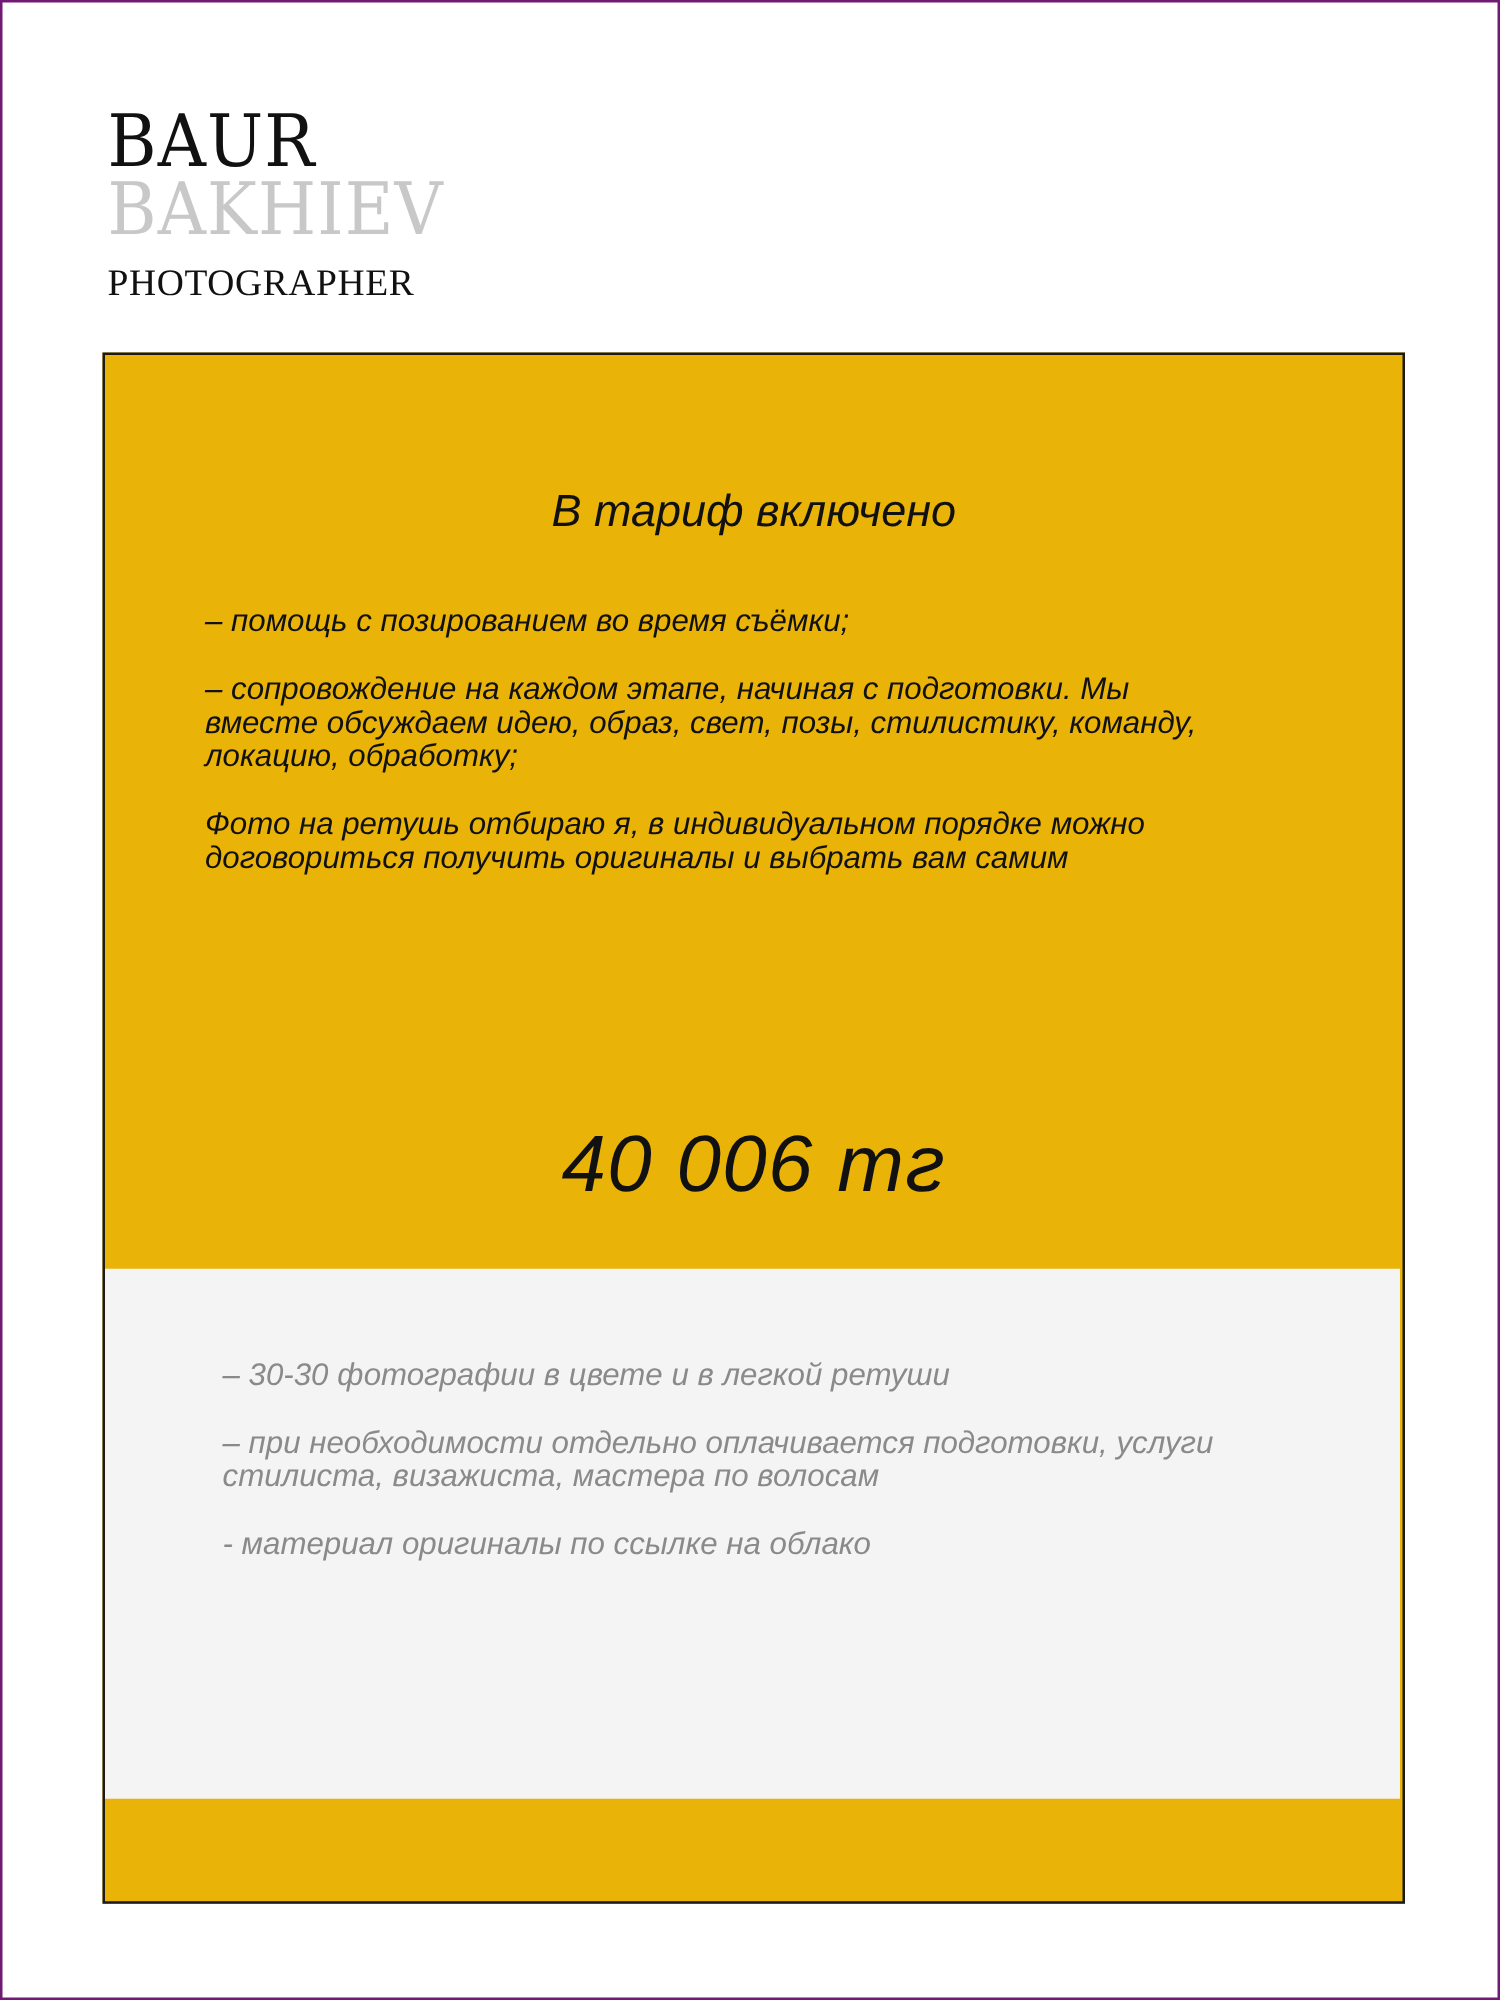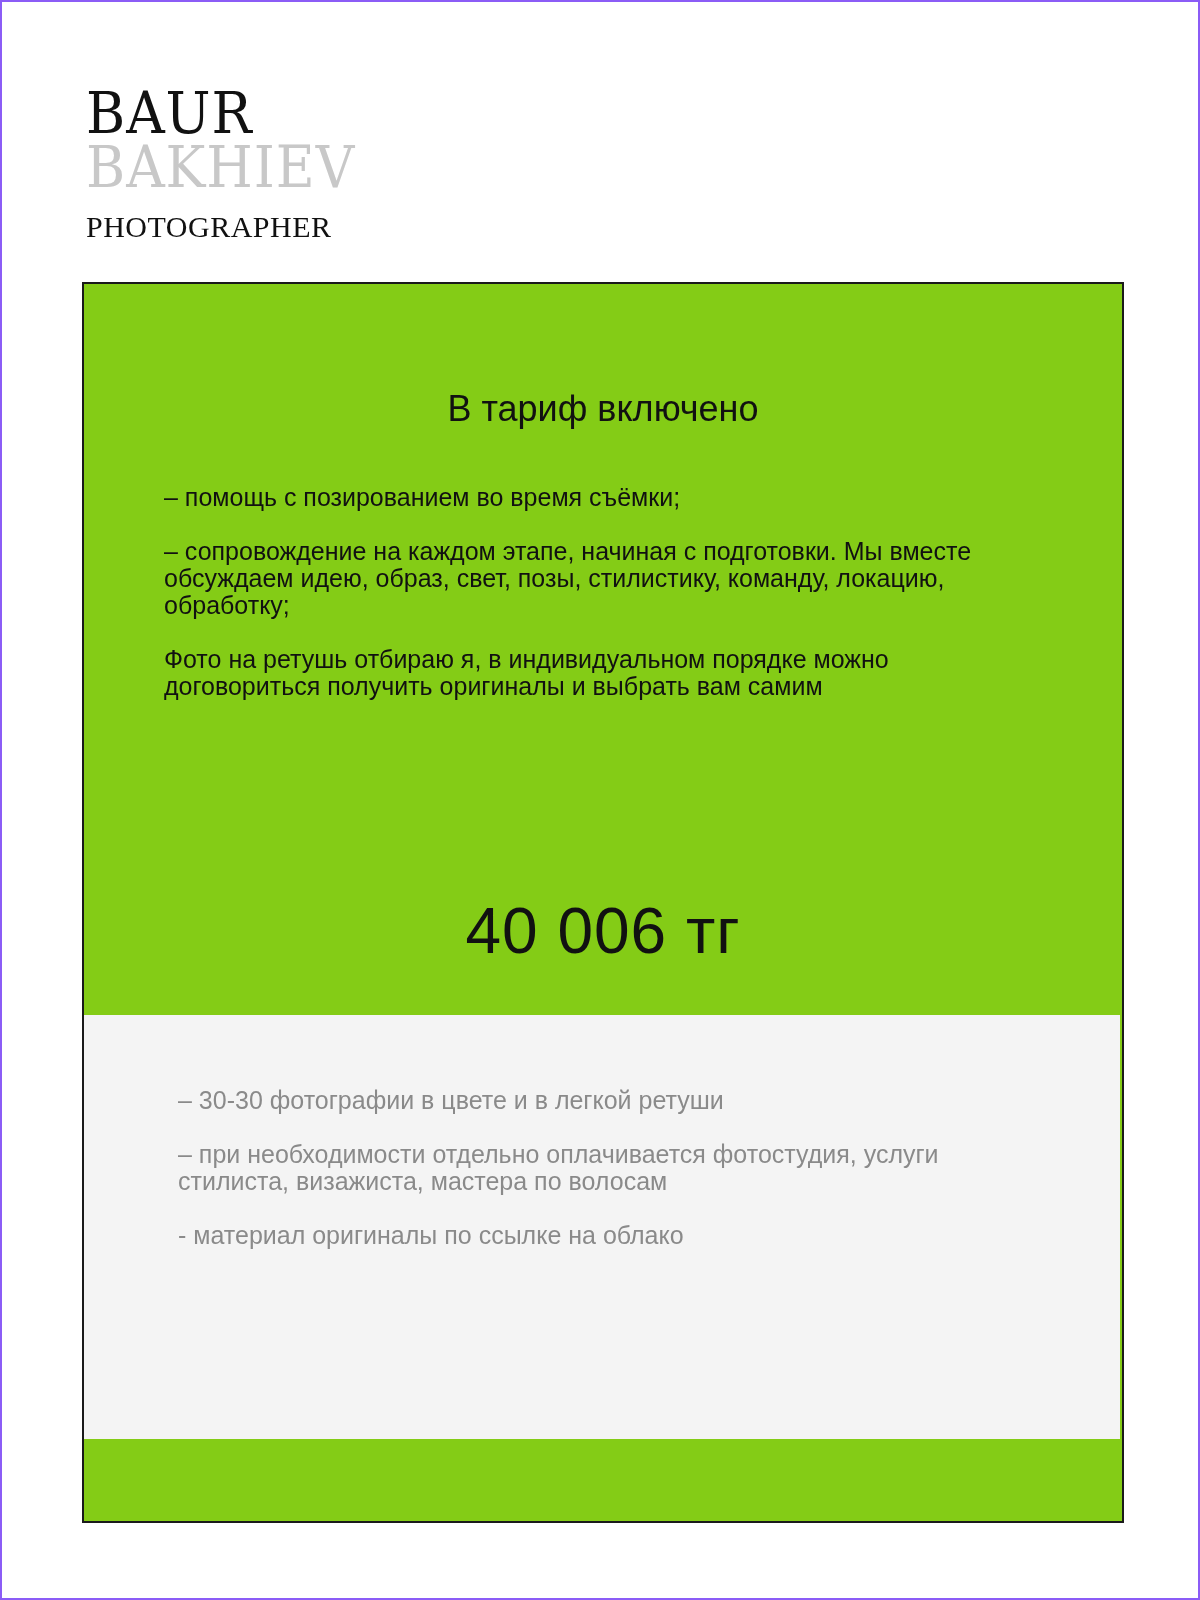--- a/index.html
+++ b/index.html
@@ -2,38 +2,38 @@
 <html><head>
 <meta charset="utf-8">
 <style>
   html, body { margin: 0; padding: 0; background: #ffffff; }
   body {
     width: 1200px; height: 1600px; position: relative; overflow: hidden;
     font-family: "Liberation Sans", "DejaVu Sans", sans-serif;
   }
   .frame {
     position: absolute; left: 0; top: 0; width: 1196px; height: 1596px;
-    border: 2px solid #8b5cf6; background: #ffffff;
+    border: 2px solid #701a75; background: #ffffff;
   }
   .logo { position: absolute; left: 84px; top: 84px; }
   .logo-line1, .logo-line2 {
     font-family: "DejaVu Serif", "Liberation Serif", serif;
     font-size: 58px; line-height: 54px; letter-spacing: 1px; font-weight: normal;
     transform: scaleX(0.92); transform-origin: left;
   }
   .logo-line1 { color: #111111; }
   .logo-line2 { color: #c8c8c8; }
   .logo-line3 {
     font-family: "Liberation Serif", "DejaVu Serif", serif;
     font-size: 30px; line-height: 34px; color: #111111; letter-spacing: 0.5px;
     margin-top: 16px;
   }
   .box {
     position: absolute; left: 80px; top: 280px; width: 1038px; height: 1237px;
-    border: 2px solid #1a1a1a; background: #84cc16;
+    border: 2px solid #1a1a1a; background: #eab308; font-style: italic;
   }
   .box-title {
     position: absolute; left: 0; right: 0; top: 104px; text-align: center;
     font-size: 36px; color: #111111; font-weight: normal;
   }
   .included {
     position: absolute; left: 80px; top: 200px; width: 820px;
     font-size: 25px; line-height: 27px; color: #111111;
   }
   .included p { margin: 0 0 27px 0; }
@@ -69,19 +69,19 @@
       <p>– помощь с позированием во время съёмки;</p>
       <p>– сопровождение на каждом этапе, начиная с подготовки. Мы вместе обсуждаем идею, образ, свет, позы, стилистику, команду, локацию, обработку;</p>
       <p>Фото на ретушь отбираю я, в индивидуальном порядке можно договориться получить оригиналы и выбрать вам самим</p>
     </div>
 
     <div class="price">40 006 тг</div>
 
     <div class="panel">
       <div class="panel-list">
         <p>– 30-30 фотографии в цвете и в легкой ретуши</p>
-        <p>– при необходимости отдельно оплачивается фотостудия, услуги стилиста, визажиста, мастера по волосам</p>
+        <p>– при необходимости отдельно оплачивается подготовки, услуги стилиста, визажиста, мастера по волосам</p>
         <p>- материал оригиналы по ссылке на облако</p>
       </div>
     </div>
   </div>
 
 </div>
 
 </body></html>

